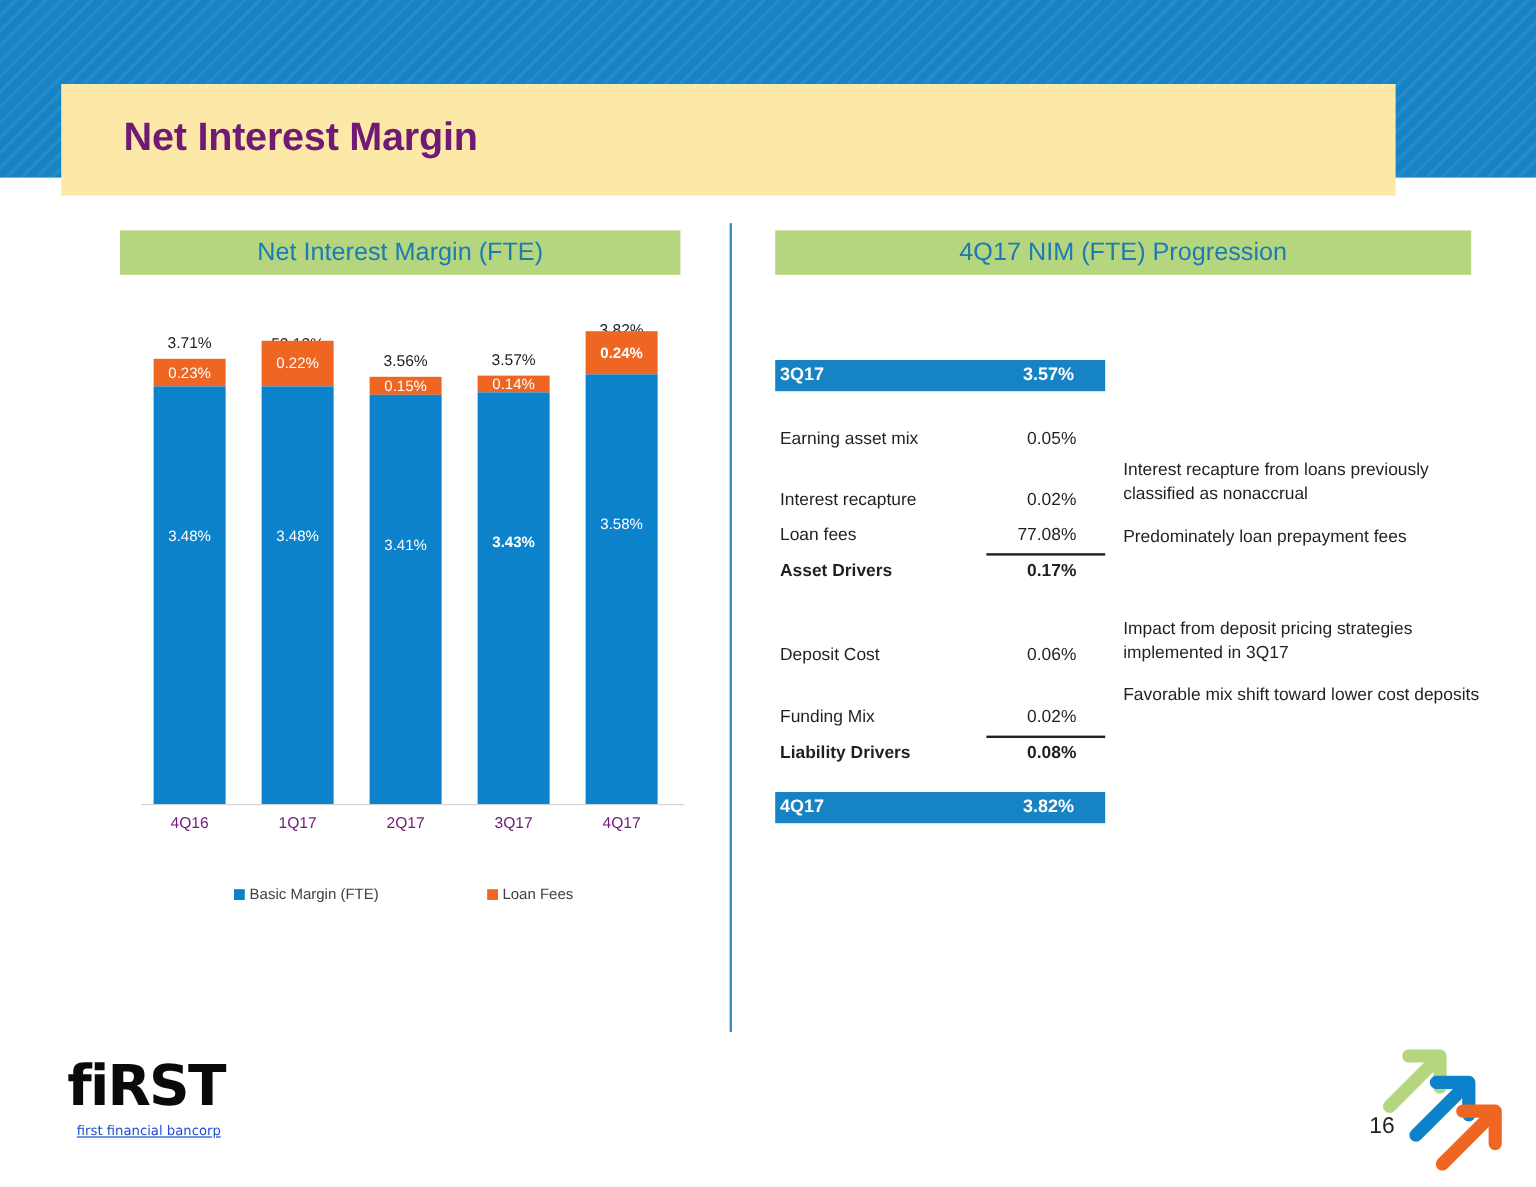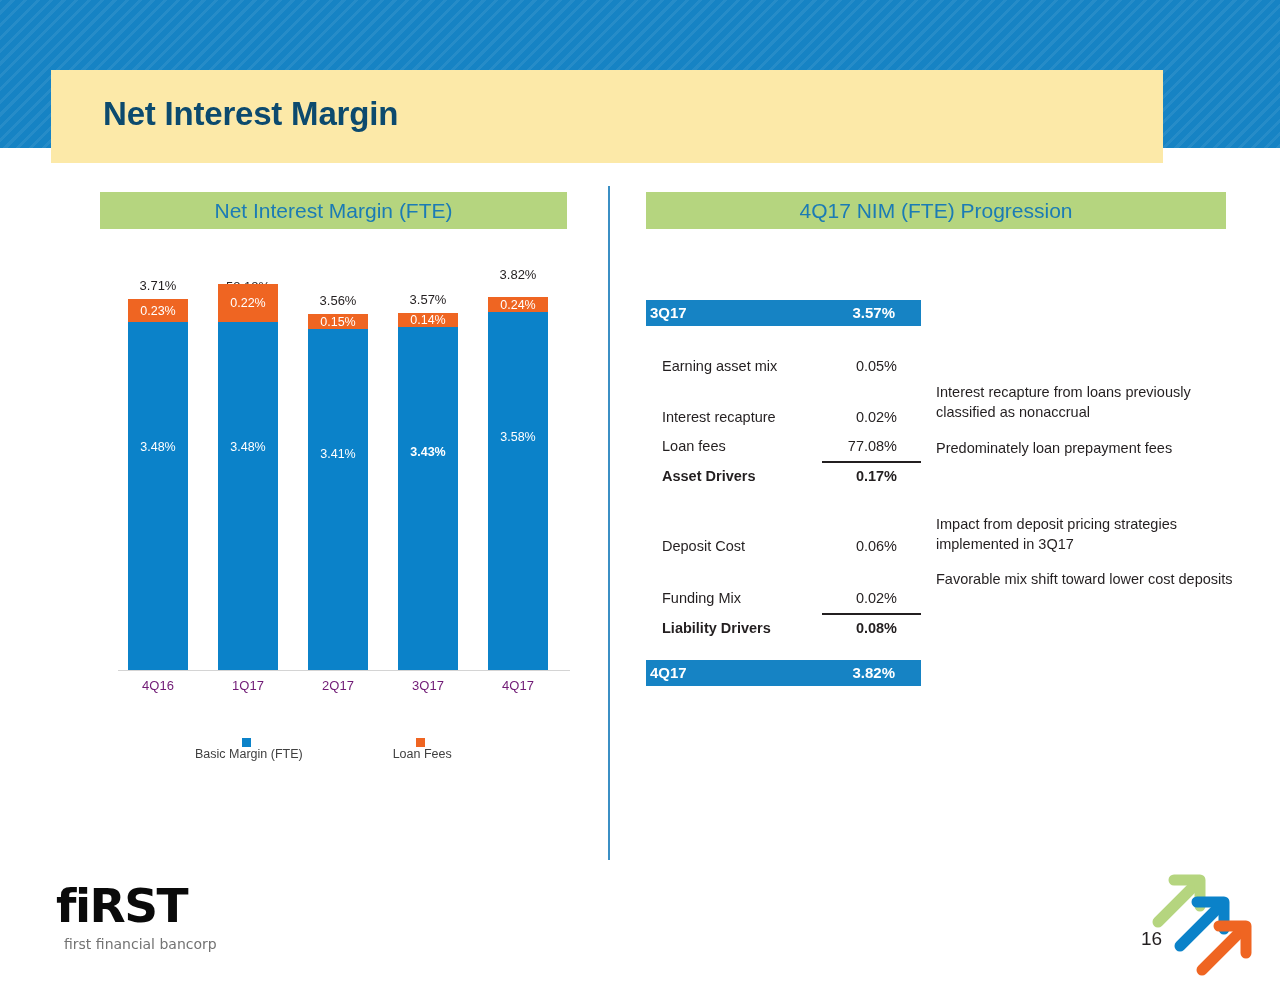--- a/index.html
+++ b/index.html
@@ -33,21 +33,21 @@
     position: absolute;
     left: 51px; top: 70px;
     width: 1112px; height: 93px;
     background: #fce9a8;
   }
   #page-title {
     position: absolute;
     left: 103px; top: 95px;
     font-size: 33px;
     font-weight: bold;
-    color: #0c4a6e;
+    color: #701a75;
     letter-spacing: -0.2px;
   }
 
   
   .section-header {
     position: absolute;
     height: 37px;
     background: #b5d57f;
     color: #1b7bb5;
     font-size: 21px;
@@ -134,21 +134,21 @@
 
   
   #chart-legend {
     position: absolute;
     left: 100px; top: 738px;
     width: 480px;
     display: flex;
     font-size: 12.5px;
     color: #404040;
   }
-  .legend-item { display: flex; align-items: center; flex-direction: column; }
+  .legend-item { display: flex; align-items: center; }
   #legend-item-0 { margin-left: 95px; }
   #legend-item-1 { margin-left: 90px; }
   .legend-swatch {
     width: 9px; height: 9px;
     margin-right: 4px;
     display: inline-block;
   }
 
   
   #progression {
@@ -169,21 +169,21 @@
   .prog-band .band-value { position: absolute; right: 26px; top: 4px; }
 
   .prog-row {
     position: absolute;
     left: 0;
     width: 580px;
     height: 20px;
     font-size: 14.5px;
     color: #231f20;
   }
-  .prog-row .row-label { position: absolute; left: 16px; top: 0; }
+  .prog-row .row-label { position: absolute; left: 4px; top: 0; }
   .prog-row .row-value { position: absolute; left: 195px; top: 0; width: 56px; text-align: right; }
   .prog-row .row-note  { position: absolute; left: 290px; top: 0; width: 300px; line-height: 20px; }
   .prog-row.total { font-weight: bold; }
   .rule {
     position: absolute;
     left: 176px;
     width: 99px; height: 1.5px;
     background: #231f20;
   }
 
@@ -193,23 +193,24 @@
     left: 56px; top: 878px;
     font-size: 47px;
     font-weight: bold;
     color: #0a0a0a;
     letter-spacing: -1.5px;
     font-family: "DejaVu Sans", sans-serif;
   }
   #logo-tagline {
     position: absolute;
     left: 64px; top: 936px;
-    font-size: 14px;
-    color: #737373;
+    font-size: 11px;
+    color: #1d4ed8;
     font-family: "DejaVu Sans", sans-serif;
+    text-decoration: underline;
   }
   #page-number {
     position: absolute;
     left: 1141px; top: 928px;
     font-size: 19px;
     color: #231f20;
   }
   #arrows-logo {
     position: absolute;
     left: 1152px; top: 866px;
@@ -269,21 +270,21 @@
             <span class="seg-label">0.14%</span>
           </div>
           <div class="seg seg-basic" style="height: 343px; font-weight: bold;">
             <span class="seg-label">3.43%</span>
           </div>
         </div>
       </div>
       <div class="bar-group" style="left: 388px;">
         <div class="bar-total-label" style="bottom: 388px;">3.82%</div>
         <div class="bar-stack">
-          <div class="seg seg-fees" style="height: 15px;">
+          <div class="seg seg-fees" style="height: 36px; font-weight: bold;">
             <span class="seg-label">0.24%</span>
           </div>
           <div class="seg seg-basic" style="height: 358px;">
             <span class="seg-label">3.58%</span>
           </div>
         </div>
       </div>
     </div>
   <div id="axis-line"></div>
 <div class="x-tick" style="left: 13px;">4Q16</div>

